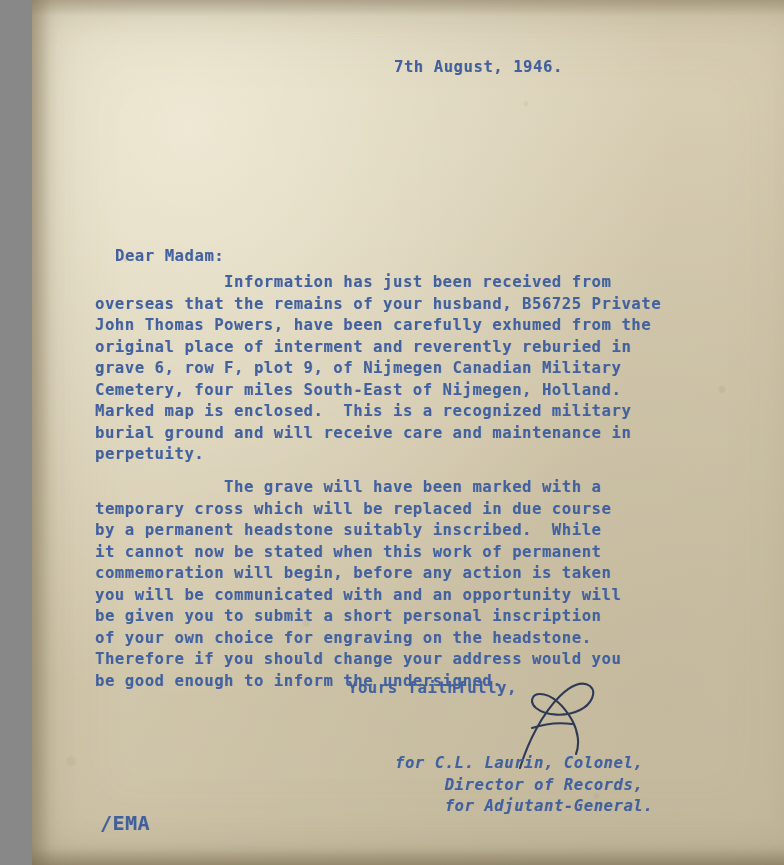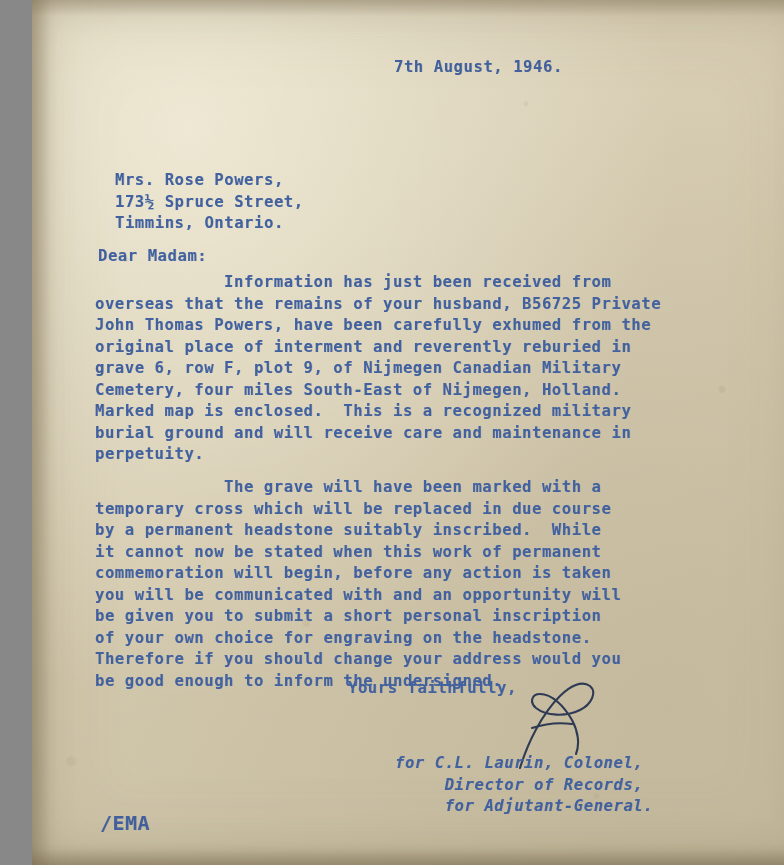--- a/index.html
+++ b/index.html
@@ -75,21 +75,21 @@
     font-size: 15.5px;
     line-height: 21.5px;
     letter-spacing: 0.6px;
     font-weight: 700;
     color: #42619f;
     text-shadow: 0.5px 0.4px 0 rgba(80,110,170,0.35);
   }
 
   #date        { left: 362px; top: 57px; }
   #addressee   { left: 83px;  top: 170px; }
-  #salutation  { left: 66px;  top: 246px; }
+  #salutation  { left: 83px;  top: 246px; }
   #para1       { left: 63px;  top: 272px; }
   #para2       { left: 63px;  top: 477px; }
   #closing     { left: 316px; top: 678px; }
   #signature-block { left: 363px; top: 753px; font-style: italic; }
   #initials    { left: 68px;  top: 813px; font-size: 20px; letter-spacing: 0.5px; }
 
   
   #signature-mark {
     position: absolute;
     left: 470px;
@@ -102,23 +102,20 @@
 </style>
 </head>
 <body>
 
 <div id="page">
 
   <div id="grain"></div>
 
   <div class="typed" id="date">7th August, 1946.</div>
 
-  <div class="typed" id="addressee">Mrs. Rose Powers,
-173½ Spruce Street,
-Timmins, Ontario.</div>
 
   <div class="typed" id="salutation">Dear Madam:</div>
 
   <div class="typed" id="para1">             Information has just been received from
 overseas that the remains of your husband, B56725 Private
 John Thomas Powers, have been carefully exhumed from the
 original place of interment and reverently reburied in
 grave 6, row F, plot 9, of Nijmegen Canadian Military
 Cemetery, four miles South-East of Nijmegen, Holland.
 Marked map is enclosed.  This is a recognized military

